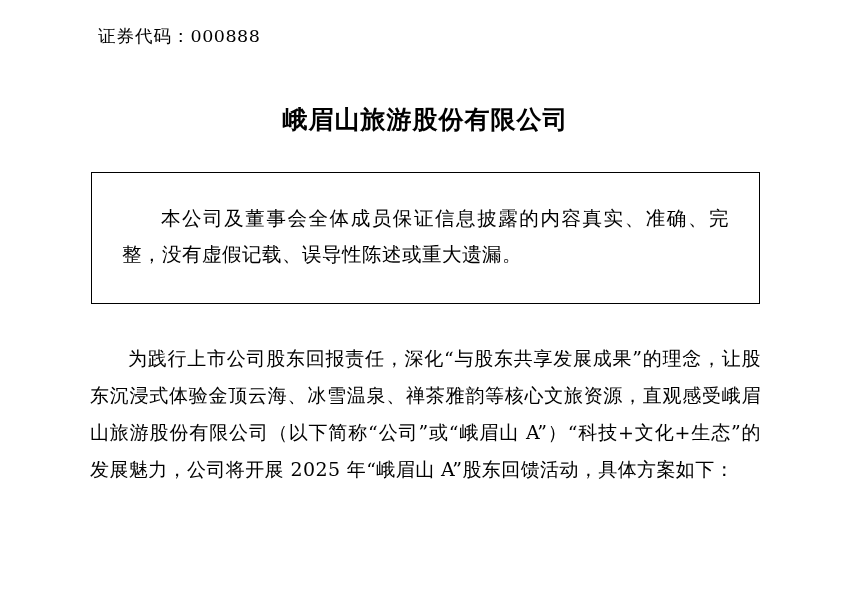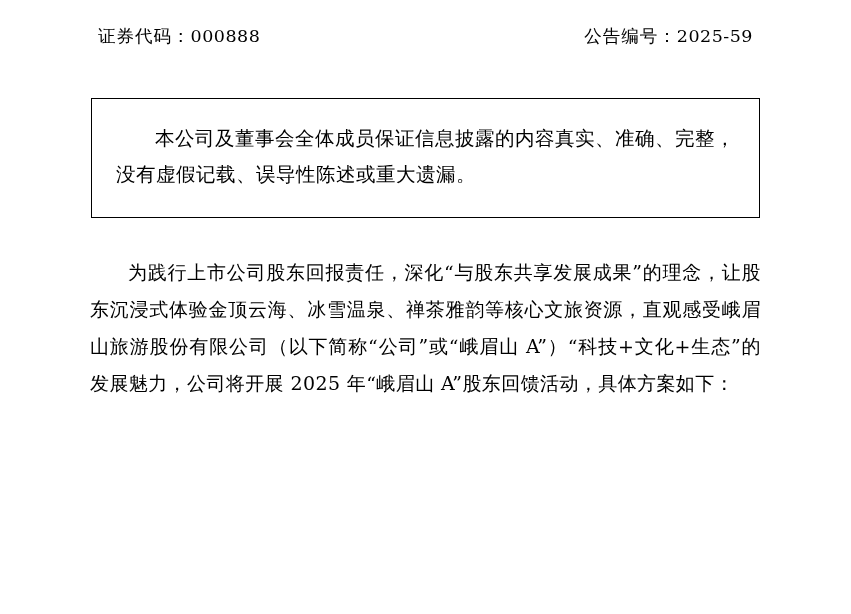--- a/index.html
+++ b/index.html
@@ -63,21 +63,21 @@
     margin-right: 1px;
     border: 1px solid #000000;
     padding: 16px 18px 18px 18px;
     font-size: 19.5px;
     line-height: 1.85;
     letter-spacing: 0.5px;
     text-align: justify;
     text-justify: inter-ideograph;
   }
   .statement-box p {
-    margin: 6px;
+    margin: 12px;
     text-indent: 2em;
   }
 
   
   .body-block {
     margin-top: 36px;
     font-size: 19px;
     line-height: 1.95;
     letter-spacing: 0.4px;
     text-align: justify;
@@ -90,26 +90,24 @@
 </style>
 </head>
 <body>
 
 <div class="page">
 
   <div class="doc-header">
     <div class="hdr-item">
       <span class="label">证券代码：</span><span class="value">000888</span>
     </div>
-    <div class="hdr-item">
-      <span class="label">公告编号：</span><span class="value">2025-59</span>
-    </div>
   </div>
 
   <div class="title-block">
+    <span class="title-line">峨眉山旅游股份有限公司</span>
   </div>
 
   <div class="statement-box">
     <p>本公司及董事会全体成员保证信息披露的内容真实、准确、完整，没有虚假记载、误导性陈述或重大遗漏。</p>
   </div>
 
   <div class="body-block">
     <p>为践行上市公司股东回报责任，深化“与股东共享发展成果”的理念，让股东沉浸式体验金顶云海、冰雪温泉、禅茶雅韵等核心文旅资源，直观感受峨眉山旅游股份有限公司（以下简称“公司”或“峨眉山 A”）“科技+文化+生态”的发展魅力，公司将开展 2025 年“峨眉山 A”股东回馈活动，具体方案如下：</p>
   </div>
 

